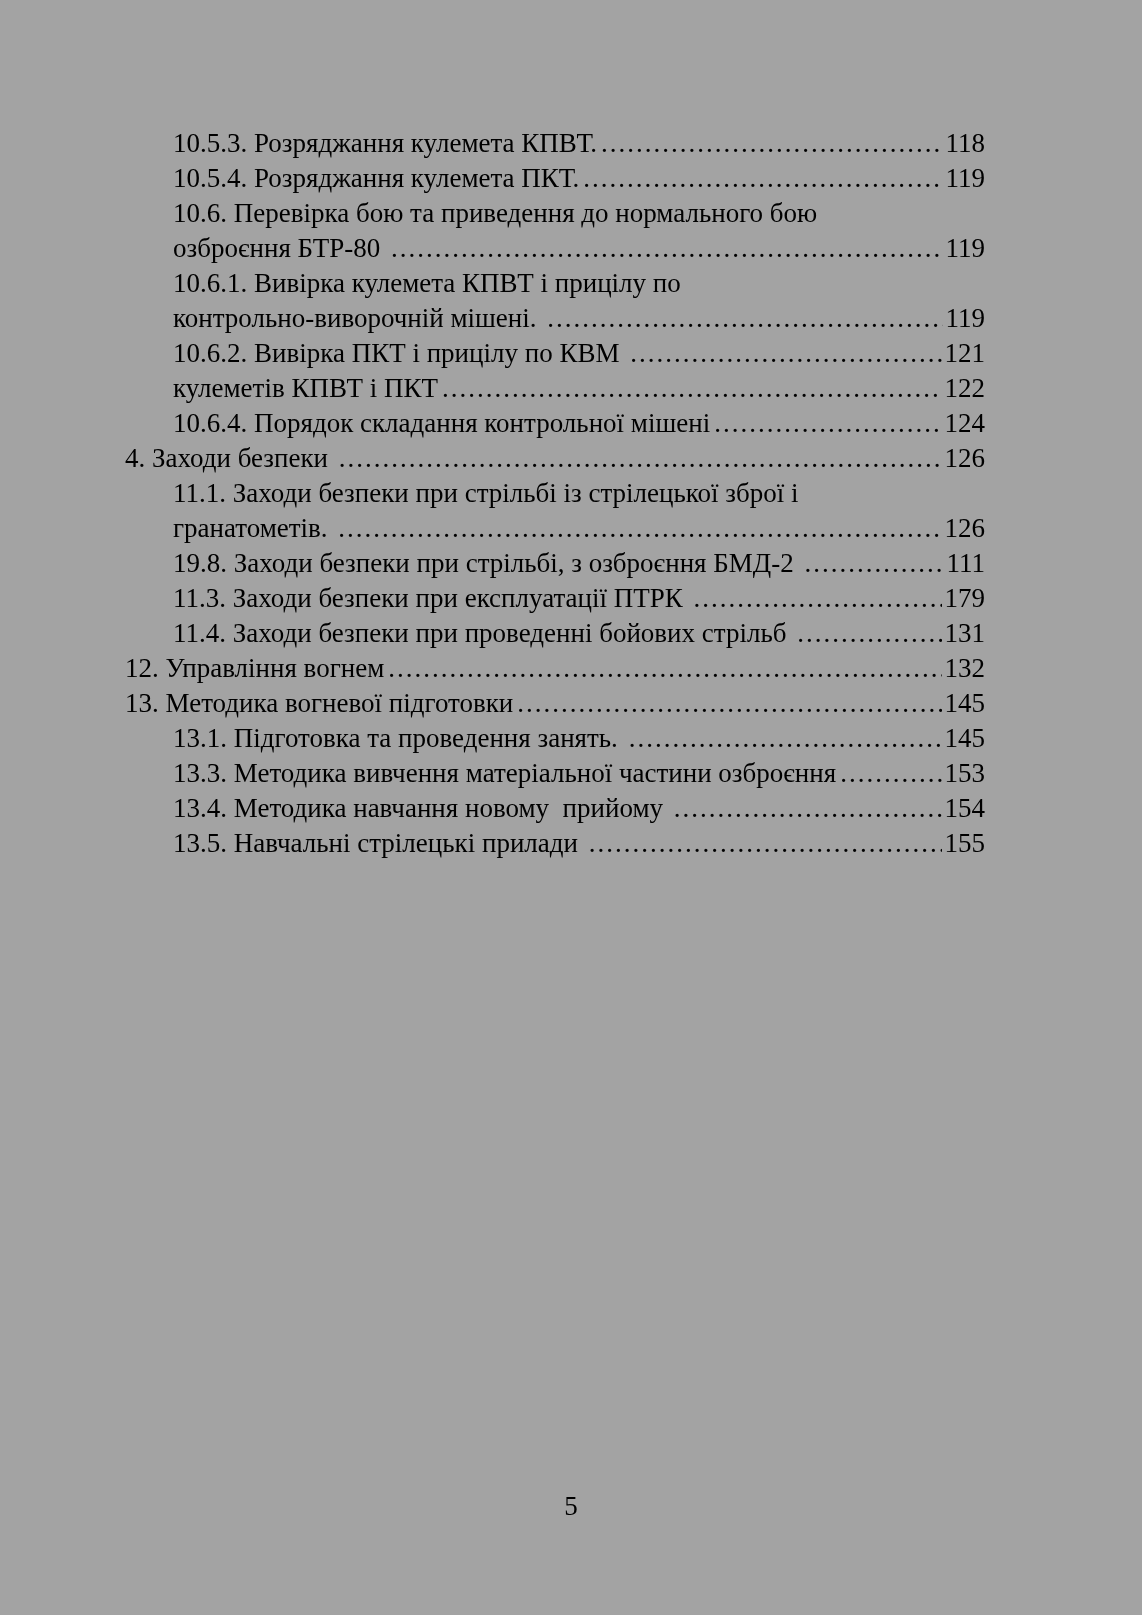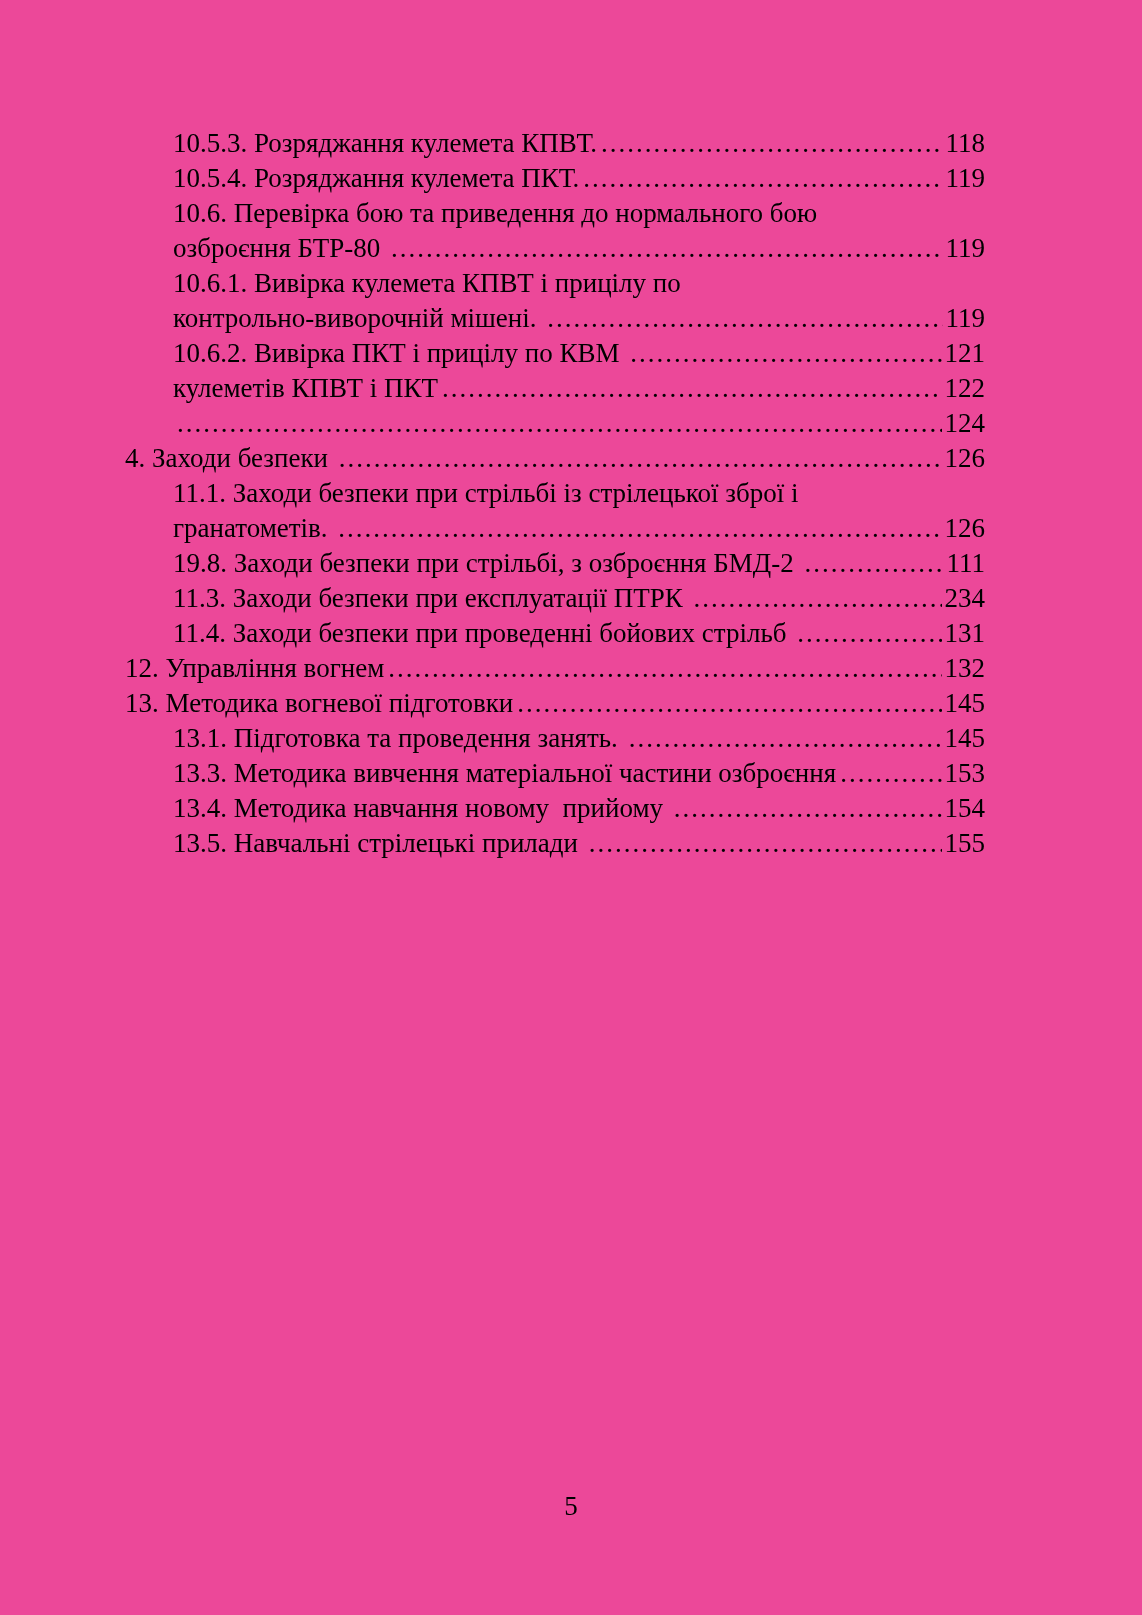--- a/index.html
+++ b/index.html
@@ -11,21 +11,21 @@
     width: 1142px;
     height: 1615px;
     position: relative;
     font-family: "Liberation Serif", serif;
     color: #000000;
     overflow: hidden;
   }
   .page {
     position: absolute;
     inset: 0;
-    background: #ec4899;
+    background: #a3a3a3;
   }
   .toc {
     position: absolute;
     left: 125px;
     top: 126px;
     width: 860px;
   }
   .toc-entry { margin: 0; }
   .toc-entry.level-1 { padding-left: 0; }
   .toc-entry.level-2 { padding-left: 48px; }
@@ -111,20 +111,21 @@
       </div>
       <div class="toc-entry level-2">
         <div class="toc-line toc-line-last">
           <span class="toc-text">кулеметів КПВТ і ПКТ</span>
           <span class="toc-leader"></span>
           <span class="toc-page">122</span>
         </div>
       </div>
       <div class="toc-entry level-2">
         <div class="toc-line toc-line-last">
+          <span class="toc-text">10.6.4. Порядок складання контрольної мішені</span>
           <span class="toc-leader"></span>
           <span class="toc-page">124</span>
         </div>
       </div>
       <div class="toc-entry level-1">
         <div class="toc-line toc-line-last">
           <span class="toc-text">4. Заходи безпеки </span>
           <span class="toc-leader"></span>
           <span class="toc-page">126</span>
         </div>
@@ -141,21 +142,21 @@
         <div class="toc-line toc-line-last">
           <span class="toc-text">19.8. Заходи безпеки при стрільбі, з озброєння БМД-2 </span>
           <span class="toc-leader"></span>
           <span class="toc-page">111</span>
         </div>
       </div>
       <div class="toc-entry level-2">
         <div class="toc-line toc-line-last">
           <span class="toc-text">11.3. Заходи безпеки при експлуатації ПТРК </span>
           <span class="toc-leader"></span>
-          <span class="toc-page">234</span>
+          <span class="toc-page">179</span>
         </div>
       </div>
       <div class="toc-entry level-2">
         <div class="toc-line toc-line-last">
           <span class="toc-text">11.4. Заходи безпеки при проведенні бойових стрільб </span>
           <span class="toc-leader"></span>
           <span class="toc-page">131</span>
         </div>
       </div>
       <div class="toc-entry level-1">

